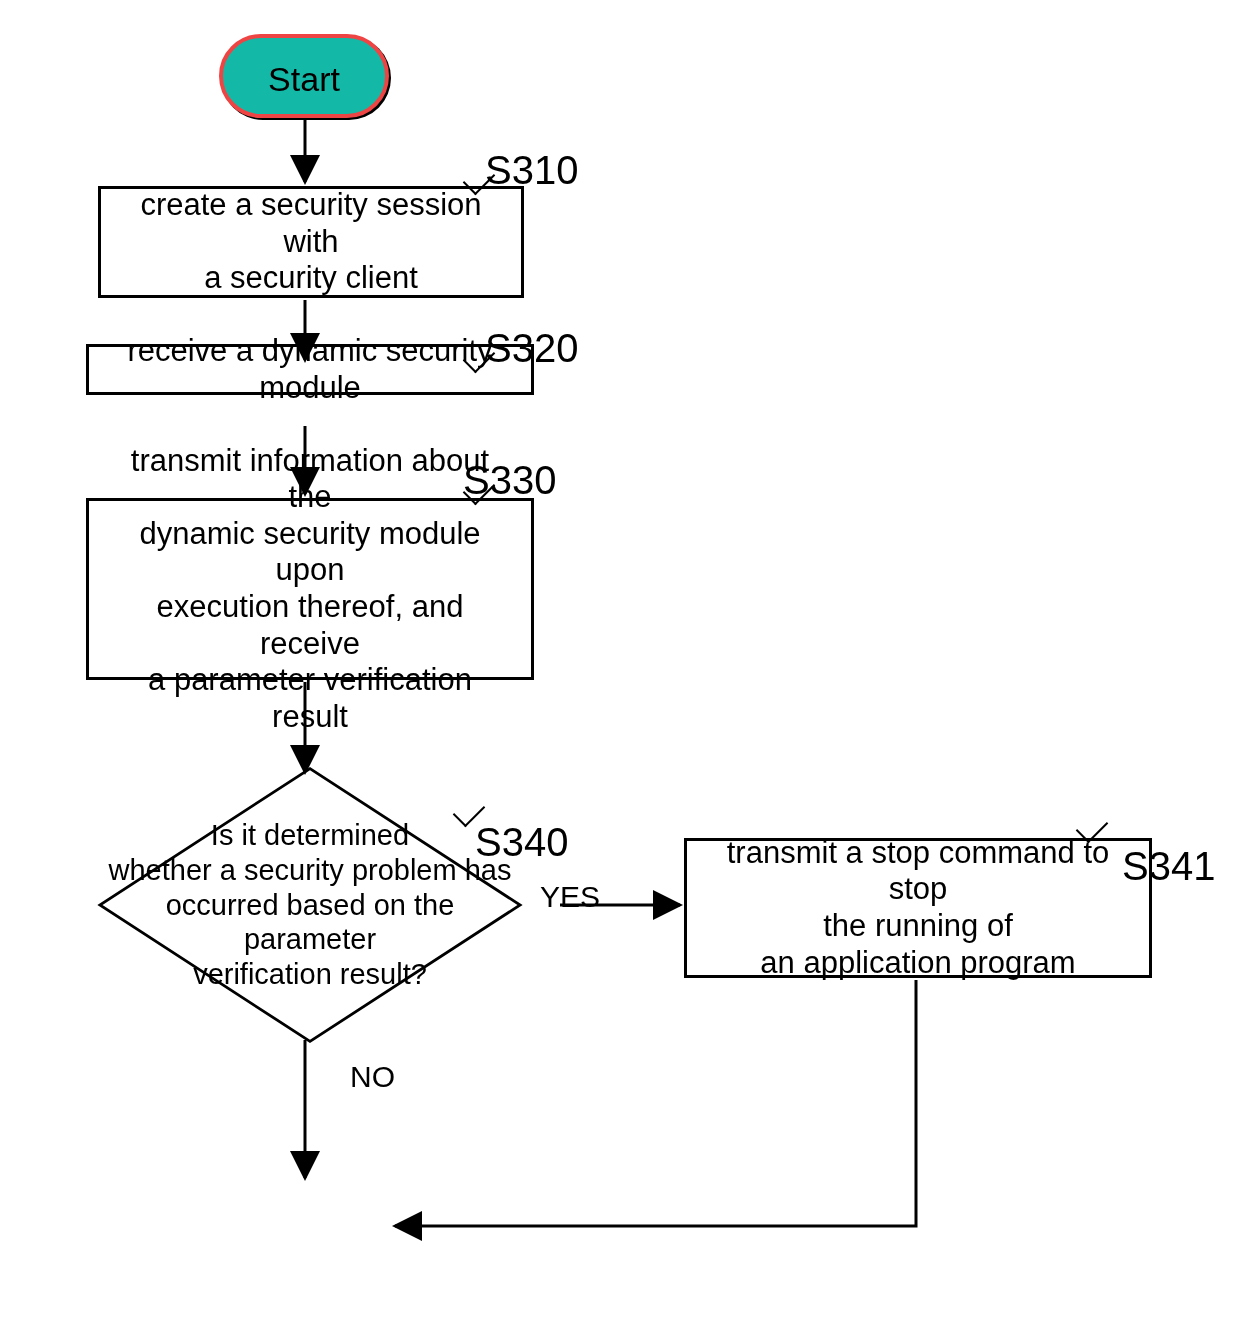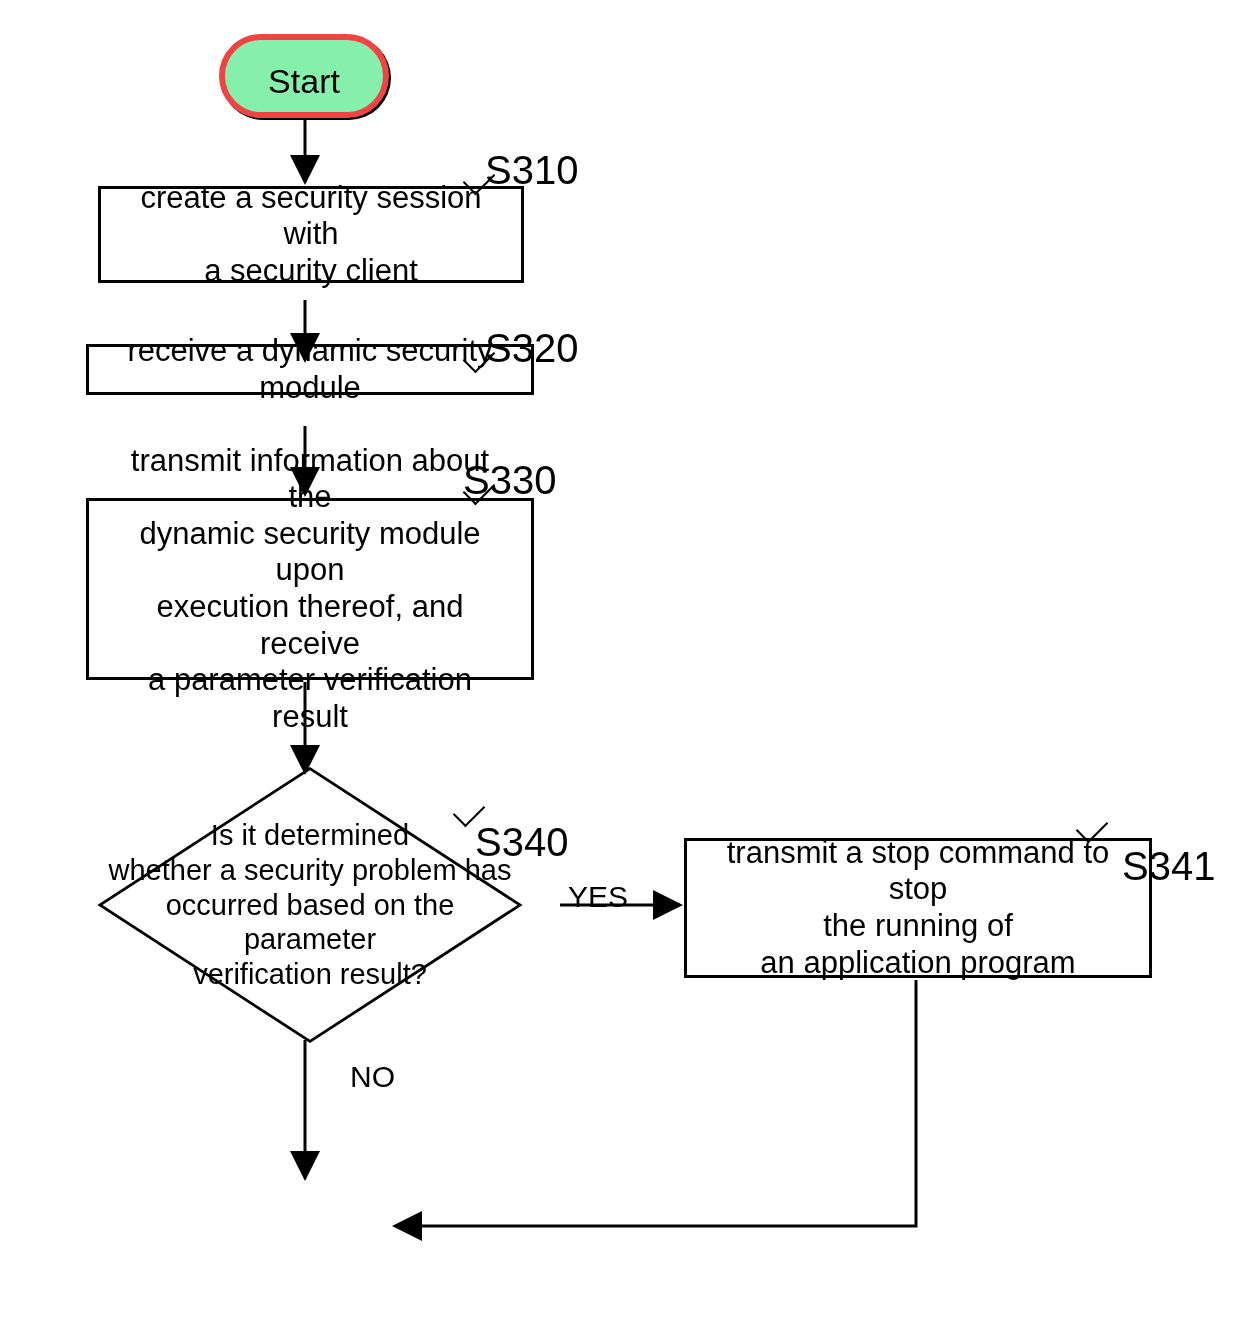--- a/index.html
+++ b/index.html
@@ -13,23 +13,23 @@
   }
   .canvas {
     position: relative;
     width: 1240px;
     height: 1331px;
   }
 
   
   .terminator {
     position: absolute;
-    border: 6px solid #ef4444;
+    border: 4px solid #ef4444;
     border-radius: 48px;
-    background: #86efac;
+    background: #14b8a6;
     box-shadow: 2px 2px 0 #000;
     text-align: center;
     font-size: 34px;
     line-height: 1;
     padding-top: 24px;
   }
 
   
   .process {
     position: absolute;
@@ -102,21 +102,21 @@
 </style>
 </head>
 <body>
 
 <div class="canvas">
 
   <div class="terminator" style="left:219px; top:34px; width:170px; height:84px;">
     <span>Start</span>
   </div>
 
-  <div class="process" style="left:98px; top:186px; width:426px; height:97px;text-align:center;">
+  <div class="process" style="left:98px; top:186px; width:426px; height:112px;text-align:center;">
     <span style="white-space:pre-line;">create a security session with
 a security client</span>
   </div>
   <span class="ref" style="left:485px; top:148px;">S310</span>
   <span class="ref-tick" style="left:465px; top:170px;"></span>
 
   <div class="process" style="left:86px; top:344px; width:448px; height:51px;">
     <span style="white-space:pre-line;">receive a dynamic security module</span>
   </div>
   <span class="ref" style="left:485px; top:326px;">S320</span>
@@ -143,21 +143,21 @@
 
   <div class="process" style="left:684px; top:838px; width:468px; height:140px;">
     <span style="white-space:pre-line;">transmit a stop command to stop
 the running of
 an application program</span>
   </div>
   <span class="ref" style="left:1098px; top:844px;margin-left:24px;">S341</span>
   <span class="ref-tick" style="left:1078px; top:818px;"></span>
 
 
-  <span class="edgelbl" style="left:568px; top:880px;text-align:right;">YES</span>
+  <span class="edgelbl" style="left:540px; top:880px;text-align:right;">YES</span>
   <span class="edgelbl" style="left:326px; top:1060px;margin-left:24px;">NO</span>
 
   <svg class="arrows">
     <defs>
       <marker id="arrowhead" markerWidth="12" markerHeight="12" refX="9" refY="5" orient="auto">
         <path d="M0,0 L10,5 L0,10 Z" fill="#000"></path>
       </marker>
     </defs>
 
     <line x1="305" y1="120" x2="305" y2="182" stroke="#000" stroke-width="3" marker-end="url(#arrowhead)"></line>

